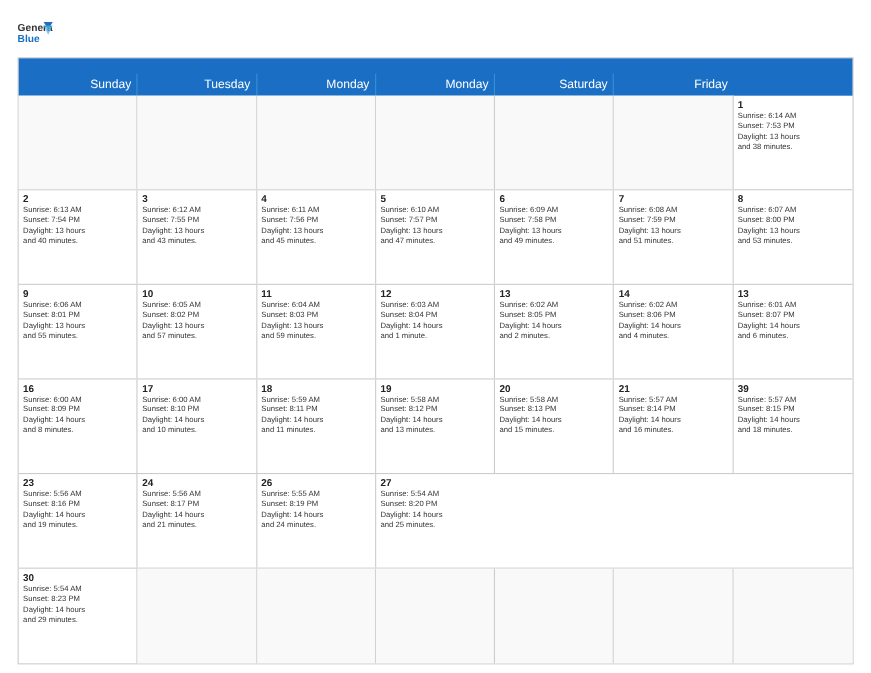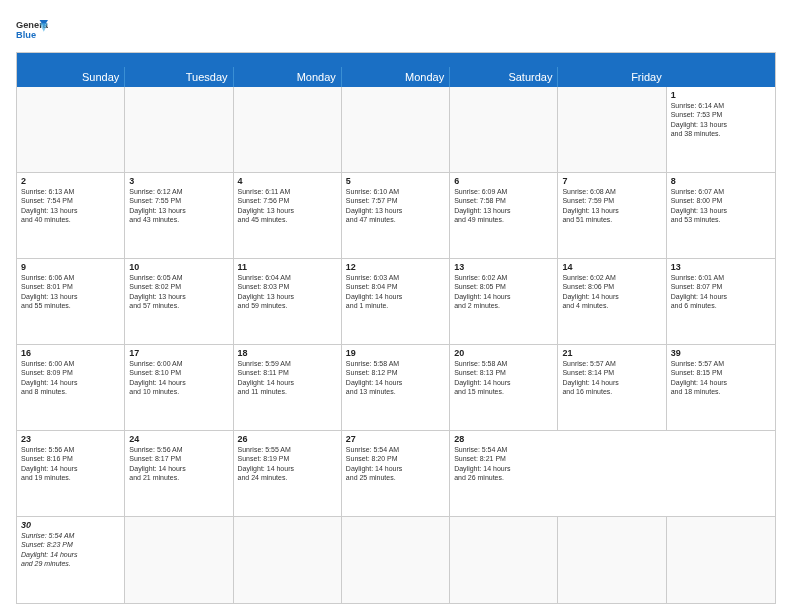--- a/index.html
+++ b/index.html
@@ -69,21 +69,21 @@
     .cal-body {
       flex: 1;
       display: grid;
       grid-template-rows: repeat(6, 1fr);
     }
     .cal-row {
       display: grid;
       grid-template-columns: repeat(7, 1fr);
       border-bottom: 1px solid #ccc;
     }
-    .cal-row:last-child { border-bottom: none; font-style: italic; }
+    .cal-row:last-child { border-bottom: none; }
     .cal-cell {
       border-right: 1px solid #ccc;
       padding: 3px 4px;
       font-size: 7.5px;
       color: #333;
       vertical-align: top;
       min-height: 0;
     }
     .cal-cell:last-child { border-right: none; }
     .cal-cell.empty { background: #f9f9f9; }
@@ -319,27 +319,20 @@
 Daylight: 14 hours
 and 24 minutes.</div>
           </div>
           <div class="cal-cell">
             <span class="day-num">27</span>
             <div class="cell-text" style="white-space: pre-line;">Sunrise: 5:54 AM
 Sunset: 8:20 PM
 Daylight: 14 hours
 and 25 minutes.</div>
           </div>
-          <div class="cal-cell">
-            <span class="day-num">28</span>
-            <div class="cell-text" style="white-space: pre-line;">Sunrise: 5:54 AM
-Sunset: 8:21 PM
-Daylight: 14 hours
-and 26 minutes.</div>
-          </div>
         </div>
         <div class="cal-row">
           <div class="cal-cell">
             <span class="day-num">30</span>
             <div class="cell-text" style="white-space: pre-line;">Sunrise: 5:54 AM
 Sunset: 8:23 PM
 Daylight: 14 hours
 and 29 minutes.</div>
           </div>
           <div class="cal-cell empty"></div>

